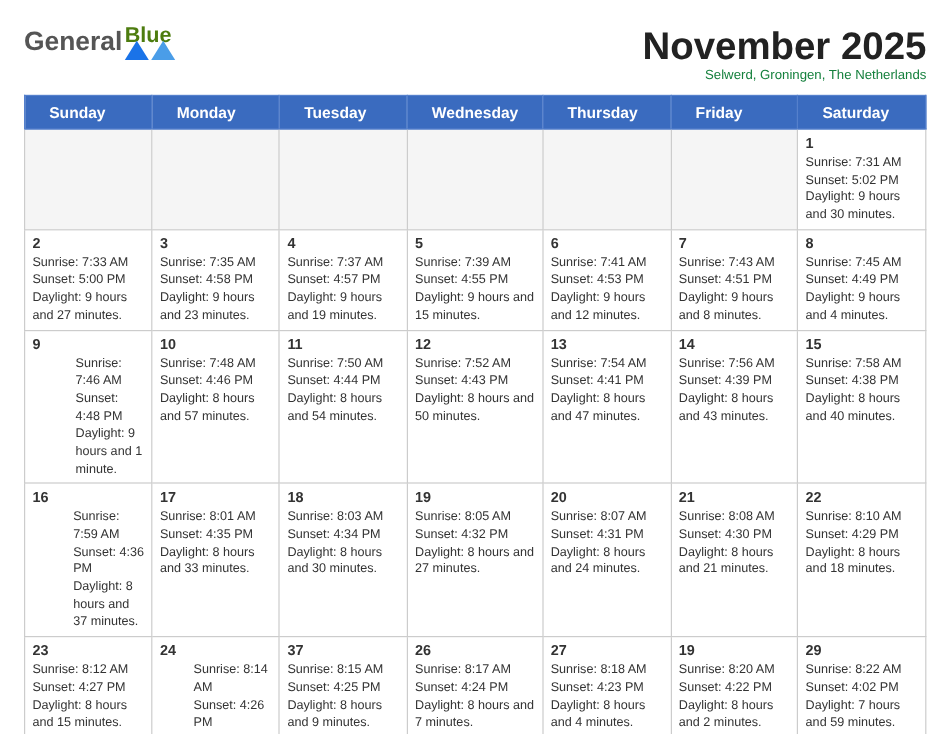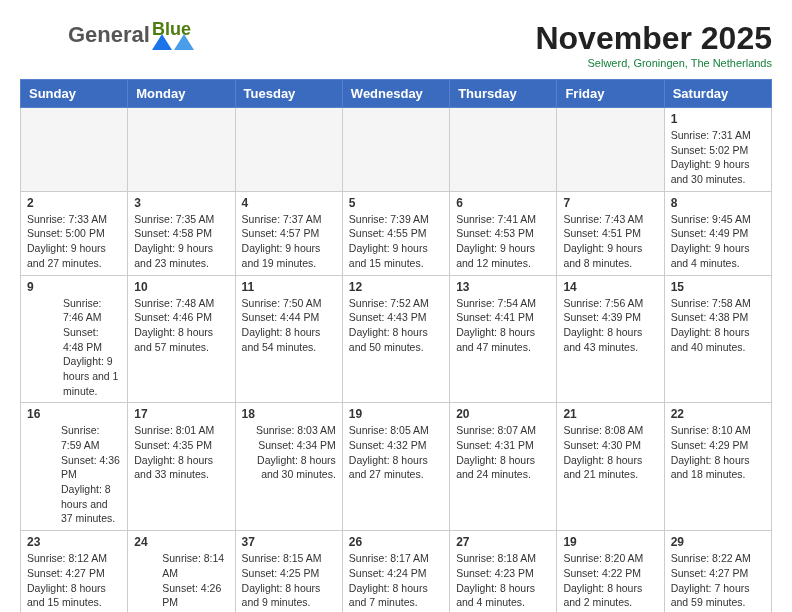--- a/index.html
+++ b/index.html
@@ -8,21 +8,20 @@
       background: #fff;
       width: 792px;
       min-height: 612px;
       padding: 20px;
     }
     .header-area {
       display: flex;
       justify-content: space-between;
       align-items: flex-start;
       margin-bottom: 10px;
-      margin-left: 48px;
     }
     .logo {
       display: flex;
       flex-direction: column;
       align-items: flex-start;
     }
     .title-area {
       text-align: right;
     }
     .month-title {
@@ -36,21 +35,21 @@
     }
     .calendar {
       width: 100%;
       border-collapse: collapse;
       border: 1px solid #ccc;
     }
     .calendar th {
       background-color: #3a6bbf;
       color: #fff;
       text-align: left;
-      padding: 6px 8px;
+      padding: 6px 20px;
       font-size: 13px;
       font-weight: bold;
       border: 1px solid #5580cc;
     }
     .calendar td {
       border: 1px solid #ccc;
       vertical-align: top;
       padding: 4px 6px;
       font-size: 10.5px;
       color: #333;
@@ -153,21 +152,21 @@
 Daylight: 9 hours and 12 minutes.</div>
         </td>
         <td>
           <span class="day-number">7</span>
           <div class="day-info" style="white-space: pre-line;">Sunrise: 7:43 AM
 Sunset: 4:51 PM
 Daylight: 9 hours and 8 minutes.</div>
         </td>
         <td>
           <span class="day-number">8</span>
-          <div class="day-info" style="white-space: pre-line;">Sunrise: 9:45 AM
+          <div class="day-info" style="white-space: pre-line;">Sunrise: 7:45 AM
 Sunset: 4:49 PM
 Daylight: 9 hours and 4 minutes.</div>
         </td>
       </tr>
       <tr>
         <td>
           <span class="day-number">9</span>
           <div class="day-info" style="white-space: pre-line; margin-left: 36px;">Sunrise: 7:46 AM
 Sunset: 4:48 PM
 Daylight: 9 hours and 1 minute.</div>
@@ -217,21 +216,21 @@
 Daylight: 8 hours and 37 minutes.</div>
         </td>
         <td>
           <span class="day-number">17</span>
           <div class="day-info" style="white-space: pre-line;">Sunrise: 8:01 AM
 Sunset: 4:35 PM
 Daylight: 8 hours and 33 minutes.</div>
         </td>
         <td>
           <span class="day-number">18</span>
-          <div class="day-info" style="white-space: pre-line; text-align: right;">Sunrise: 8:03 AM
+          <div class="day-info" style="white-space: pre-line;">Sunrise: 8:03 AM
 Sunset: 4:34 PM
 Daylight: 8 hours and 30 minutes.</div>
         </td>
         <td>
           <span class="day-number">19</span>
           <div class="day-info" style="white-space: pre-line;">Sunrise: 8:05 AM
 Sunset: 4:32 PM
 Daylight: 8 hours and 27 minutes.</div>
         </td>
         <td>
@@ -286,21 +285,21 @@
         </td>
         <td>
           <span class="day-number">19</span>
           <div class="day-info" style="white-space: pre-line;">Sunrise: 8:20 AM
 Sunset: 4:22 PM
 Daylight: 8 hours and 2 minutes.</div>
         </td>
         <td>
           <span class="day-number">29</span>
           <div class="day-info" style="white-space: pre-line;">Sunrise: 8:22 AM
-Sunset: 4:27 PM
+Sunset: 4:02 PM
 Daylight: 7 hours and 59 minutes.</div>
         </td>
       </tr>
       <tr>
         <td>
           <span class="day-number">30</span>
           <div class="day-info" style="white-space: pre-line;">Sunrise: 8:23 AM
 Sunset: 4:21 PM
 Daylight: 7 hours and 57 minutes.</div>
         </td>

